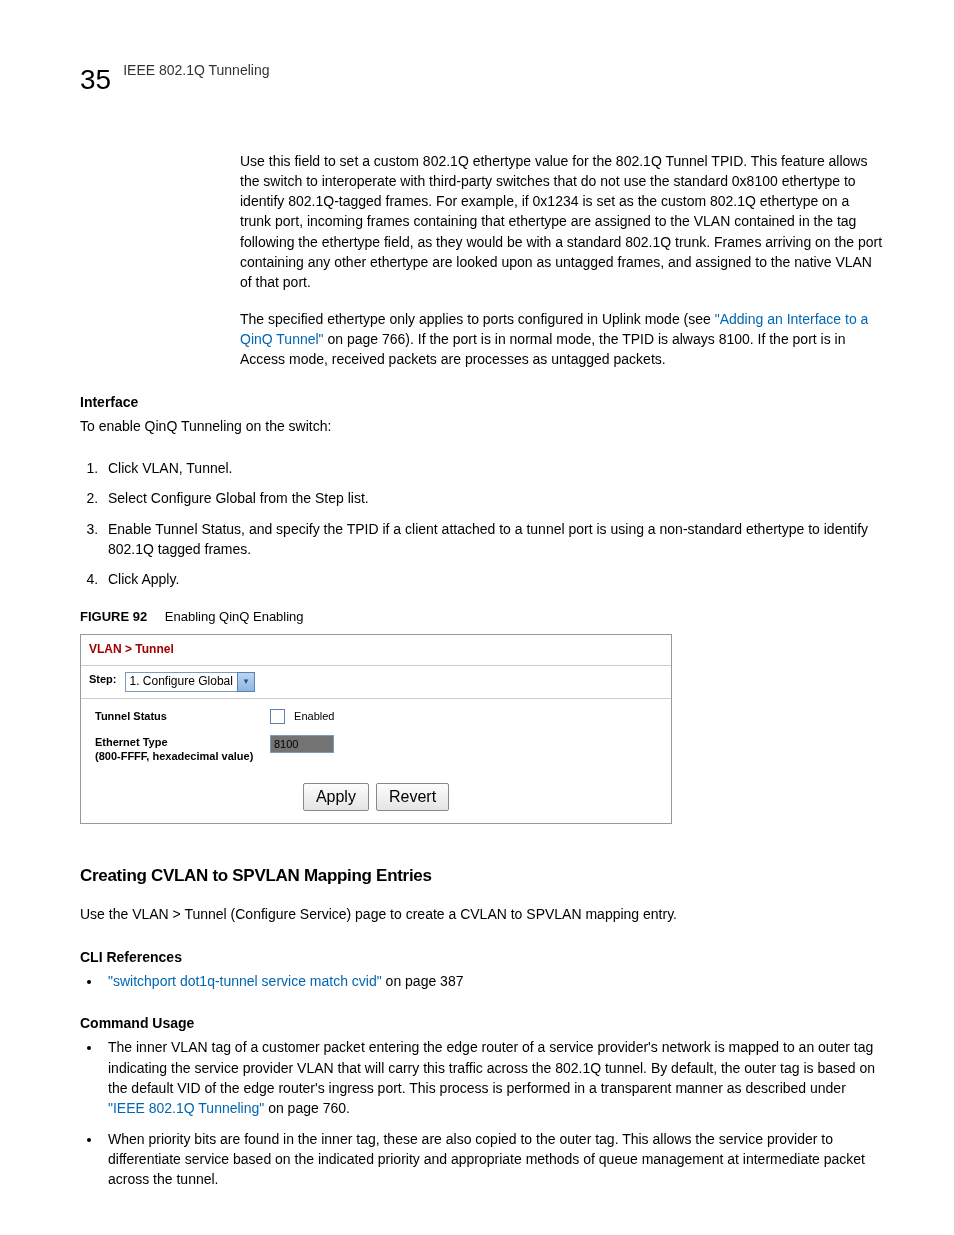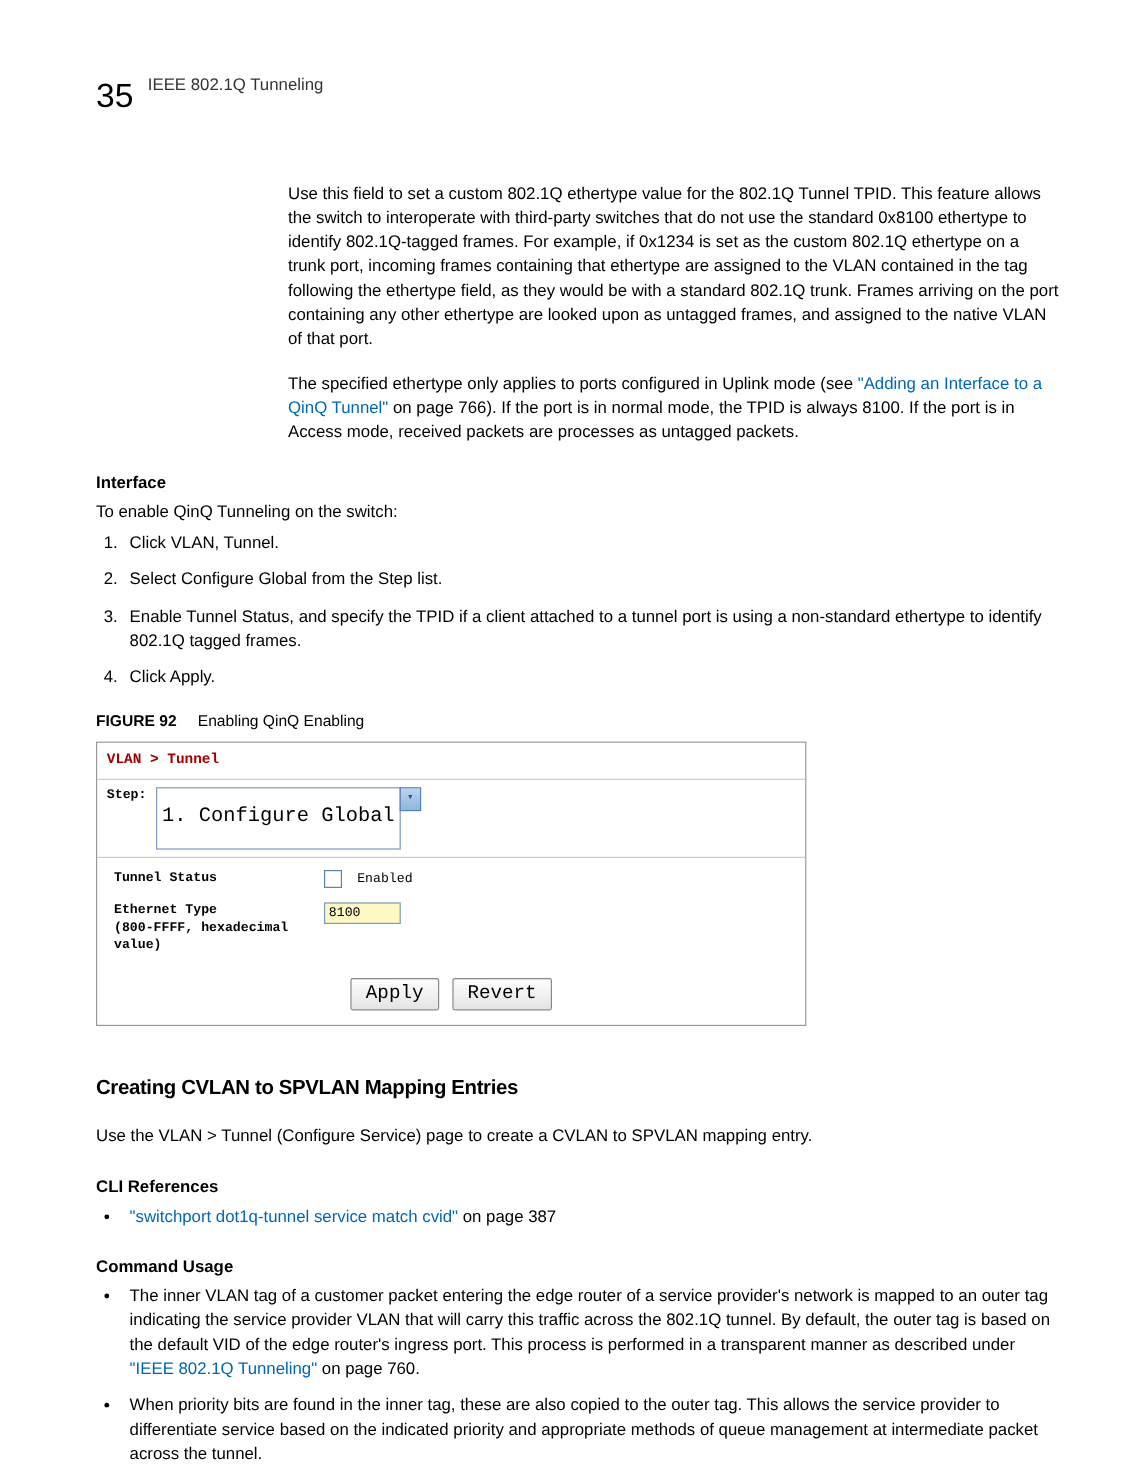--- a/index.html
+++ b/index.html
@@ -34,40 +34,40 @@
   }
   .link {
     color: #0066b3;
   }
   .section-head {
     font-weight: bold;
     margin-top: 22px;
     margin-bottom: 4px;
   }
   ol.steps {
-    margin: 6px 0 14px 0;
+    margin: 22px 0 14px 0;
     padding-left: 22px;
   }
   ol.steps li {
     margin-bottom: 10px;
     padding-left: 6px;
   }
   .figure-caption {
     margin-top: 18px;
     margin-bottom: 8px;
     font-size: 13px;
   }
   .figure-caption .fig-label {
     font-weight: bold;
     margin-right: 14px;
   }
   .figure-box {
     border: 1px solid #999;
     width: 590px;
-    font-family: Liberation Mono, monospace;
+    font-family: Liberation Sans, sans-serif;
     font-size: 11px;
   }
   .figure-breadcrumb {
     padding: 6px 8px 6px 8px;
     color: #a00000;
     font-weight: bold;
     font-size: 12px;
     border-bottom: 1px solid #ccc;
   }
   .figure-step-row {
@@ -75,22 +75,22 @@
     display: flex;
     border-bottom: 1px solid #ccc;
   }
   .figure-step-row .step-label {
     font-weight: bold;
     margin-right: 8px;
   }
   .step-select {
     border: 1px solid #7a9abf;
     background: #fff;
-    padding: 17px 4px;
-    font-size: 17px;
+    padding: 1px 4px;
+    font-size: 12px;
     min-width: 95px;
     height: 16px;
     line-height: 14px;
     display: inline-block;
   }
   .step-arrow {
     width: 16px;
     height: 18px;
     background: linear-gradient(#bcd4ef,#8fb6e0);
     border: 1px solid #5a82b5;
@@ -118,21 +118,21 @@
     width: 13px;
     height: 13px;
     border: 1px solid #5a82b5;
     background: #fff;
     display: inline-block;
     margin-right: 6px;
     vertical-align: middle;
   }
   .form-input {
     border: 1px solid #7a9abf;
-    background: #fef9c3;
+    background: #737373;
     padding: 1px 3px;
     font-size: 11px;
     width: 56px;
     color: #000;
     height: 14px;
     line-height: 14px;
   }
   .figure-buttons {
     text-align: center;
     padding-top: 10px;

